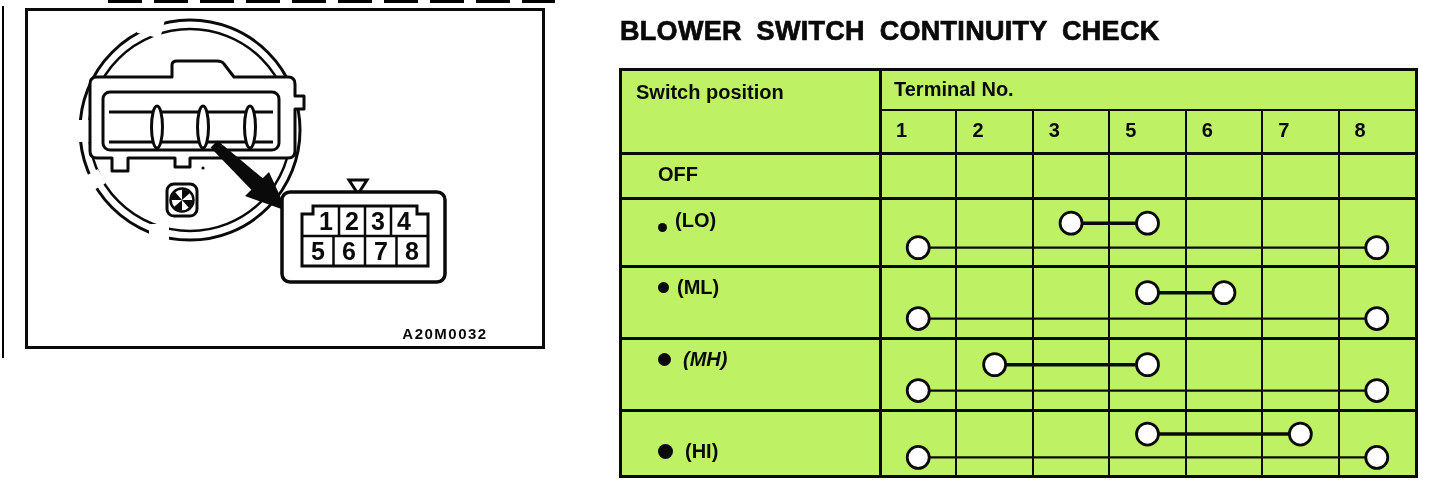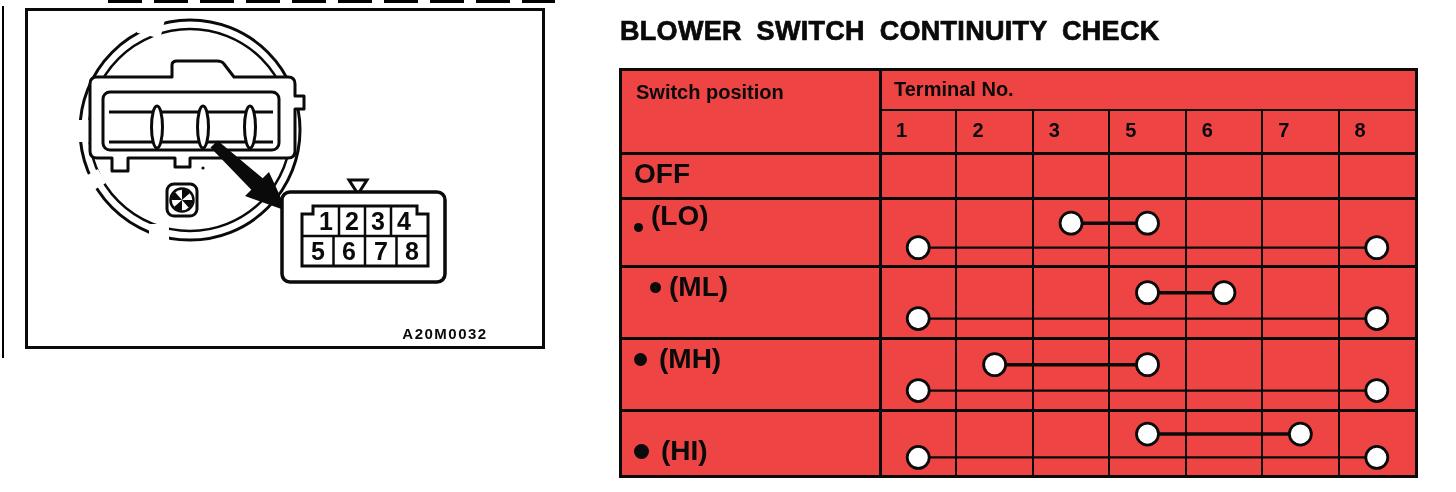--- a/index.html
+++ b/index.html
@@ -19,25 +19,25 @@
 
   
   .title{
     position:absolute;left:620px;top:16px;
     font-size:27px;font-weight:bold;letter-spacing:0.3px;word-spacing:7px;
     -webkit-text-stroke:0.7px #0a0a0a;white-space:nowrap;
   }
 
   
   .ctable{position:absolute;left:619px;top:68px;width:799px;height:410px;
-    border:3px solid #0a0a0a;box-sizing:border-box;background:#ef4444;}
+    border:3px solid #0a0a0a;box-sizing:border-box;background:#bef264;}
   .tin{position:absolute;left:0;top:0;width:793px;height:404px;}
   .vline,.hline{position:absolute;background:#0a0a0a;}
   .hdr{position:absolute;font-weight:bold;font-size:20px;white-space:nowrap;}
-  .rowlab{position:absolute;font-weight:bold;font-size:28px;display:flex;align-items:center;white-space:nowrap;}
+  .rowlab{position:absolute;font-weight:bold;font-size:20px;display:flex;align-items:center;white-space:nowrap;margin-left:24px;}
   .bullet{border-radius:50%;background:#0a0a0a;display:inline-block;flex:0 0 auto;}
   .conn-svg{position:absolute;}
 </style>
 </head>
 <body>
 
 <div class="scan-top"></div>
 <div class="scan-left"></div>
 
 <div class="figure-box">
@@ -146,33 +146,33 @@
         <span>(LO)</span>
       </div>
       <svg class="conn-svg" width="535" height="68" viewBox="0 0 535 68" style="left: 258px; top: 127px;">
         <line x1="202.07142857142858" x2="256.5" y1="25.16" y2="25.16" stroke="#0a0a0a" stroke-width="3.5"></line>
         <circle cx="191.07142857142858" cy="25.16" r="11" fill="#fff" stroke="#0a0a0a" stroke-width="2.8"></circle>
         <circle cx="267.5" cy="25.16" r="11" fill="#fff" stroke="#0a0a0a" stroke-width="2.8"></circle>
         <line x1="49.214285714285715" x2="485.7857142857143" y1="49.64" y2="49.64" stroke="#0a0a0a" stroke-width="2.2"></line>
         <circle cx="38.214285714285715" cy="49.64" r="11" fill="#fff" stroke="#0a0a0a" stroke-width="2.8"></circle>
         <circle cx="496.7857142857143" cy="49.64" r="11" fill="#fff" stroke="#0a0a0a" stroke-width="2.8"></circle>
       </svg>
-      <div class="rowlab" style="left: 28px; top: 203px; height: 26px;">
+      <div class="rowlab" style="left: 12px; top: 203px; height: 26px;">
         <span class="bullet" style="width: 11px; height: 11px; margin-right: 8px;"></span>
         <span>(ML)</span>
       </div>
       <svg class="conn-svg" width="535" height="72" viewBox="0 0 535 72" style="left: 258px; top: 195px;">
         <line x1="278.5" x2="332.92857142857144" y1="26.64" y2="26.64" stroke="#0a0a0a" stroke-width="3.5"></line>
         <circle cx="267.5" cy="26.64" r="11" fill="#fff" stroke="#0a0a0a" stroke-width="2.8"></circle>
         <circle cx="343.92857142857144" cy="26.64" r="11" fill="#fff" stroke="#0a0a0a" stroke-width="2.8"></circle>
         <line x1="49.214285714285715" x2="485.7857142857143" y1="52.56" y2="52.56" stroke="#0a0a0a" stroke-width="2.2"></line>
         <circle cx="38.214285714285715" cy="52.56" r="11" fill="#fff" stroke="#0a0a0a" stroke-width="2.8"></circle>
         <circle cx="496.7857142857143" cy="52.56" r="11" fill="#fff" stroke="#0a0a0a" stroke-width="2.8"></circle>
       </svg>
-      <div class="rowlab" style="left: 12px; top: 275px; height: 26px;">
+      <div class="rowlab" style="left: 12px; top: 275px; height: 26px; font-style: italic;">
         <span class="bullet" style="width: 13px; height: 13px; margin-right: 12px;"></span>
         <span>(MH)</span>
       </div>
       <svg class="conn-svg" width="535" height="72" viewBox="0 0 535 72" style="left: 258px; top: 267px;">
         <line x1="125.64285714285714" x2="256.5" y1="26.64" y2="26.64" stroke="#0a0a0a" stroke-width="3.5"></line>
         <circle cx="114.64285714285714" cy="26.64" r="11" fill="#fff" stroke="#0a0a0a" stroke-width="2.8"></circle>
         <circle cx="267.5" cy="26.64" r="11" fill="#fff" stroke="#0a0a0a" stroke-width="2.8"></circle>
         <line x1="49.214285714285715" x2="485.7857142857143" y1="52.56" y2="52.56" stroke="#0a0a0a" stroke-width="2.2"></line>
         <circle cx="38.214285714285715" cy="52.56" r="11" fill="#fff" stroke="#0a0a0a" stroke-width="2.8"></circle>
         <circle cx="496.7857142857143" cy="52.56" r="11" fill="#fff" stroke="#0a0a0a" stroke-width="2.8"></circle>

